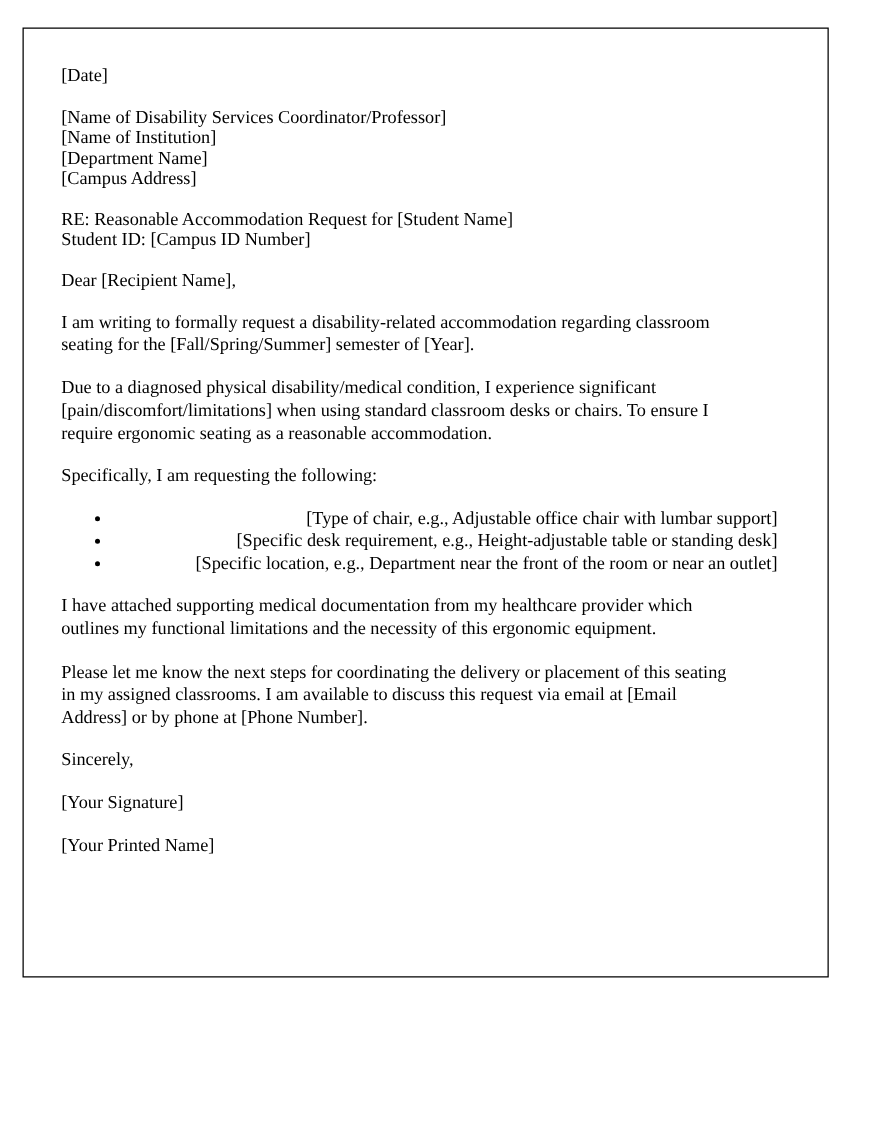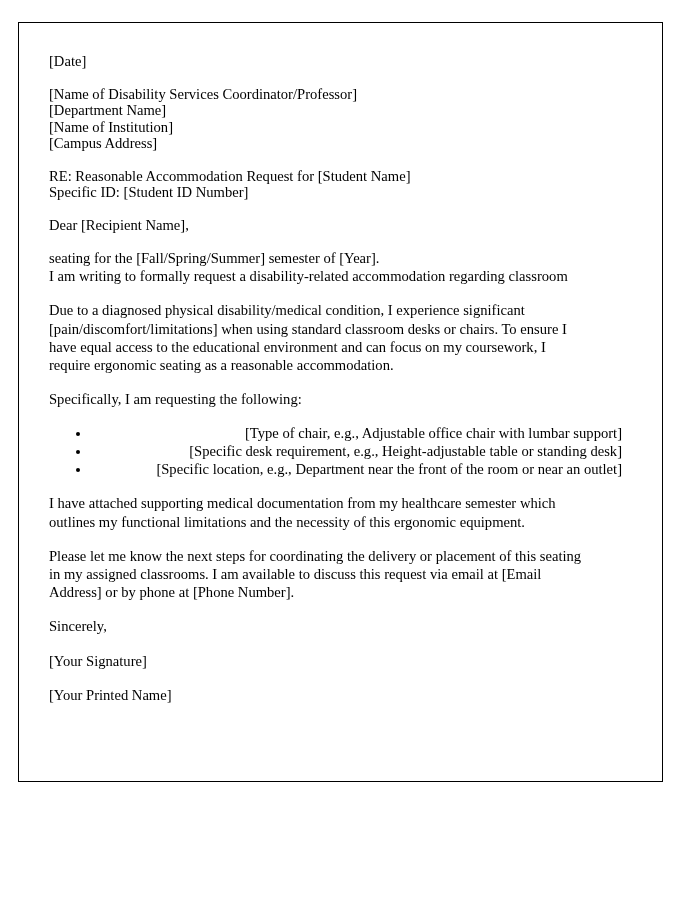--- a/index.html
+++ b/index.html
@@ -65,58 +65,57 @@
 <div class="page">
   <div class="letter-frame">
     <div class="letter-body">
 
       <div class="block">
         <span class="line">[Date]</span>
       </div>
 
       <div class="block">
         <span class="line">[Name of Disability Services Coordinator/Professor]</span>
+        <span class="line">[Name of Institution]</span>
         <span class="line">[Department Name]</span>
-        <span class="line">[Name of Institution]</span>
         <span class="line">[Campus Address]</span>
       </div>
 
       <div class="block">
         <span class="line">RE: Reasonable Accommodation Request for [Student Name]</span>
-        <span class="line">Specific ID: [Student ID Number]</span>
+        <span class="line">Student ID: [Campus ID Number]</span>
       </div>
 
       <div class="block">
         <span class="line">Dear [Recipient Name],</span>
       </div>
 
       <div class="para">
+        <span class="line">I am writing to formally request a disability-related accommodation regarding classroom</span>
         <span class="line">seating for the [Fall/Spring/Summer] semester of [Year].</span>
-        <span class="line">I am writing to formally request a disability-related accommodation regarding classroom</span>
       </div>
 
       <div class="para">
         <span class="line">Due to a diagnosed physical disability/medical condition, I experience significant</span>
         <span class="line">[pain/discomfort/limitations] when using standard classroom desks or chairs. To ensure I</span>
-        <span class="line">have equal access to the educational environment and can focus on my coursework, I</span>
         <span class="line">require ergonomic seating as a reasonable accommodation.</span>
       </div>
 
       <div class="para">
         <span class="line">Specifically, I am requesting the following:</span>
       </div>
 
       <ul class="req-list">
         <li>[Type of chair, e.g., Adjustable office chair with lumbar support]</li>
         <li>[Specific desk requirement, e.g., Height-adjustable table or standing desk]</li>
         <li>[Specific location, e.g., Department near the front of the room or near an outlet]</li>
       </ul>
 
       <div class="para">
-        <span class="line">I have attached supporting medical documentation from my healthcare semester which</span>
+        <span class="line">I have attached supporting medical documentation from my healthcare provider which</span>
         <span class="line">outlines my functional limitations and the necessity of this ergonomic equipment.</span>
       </div>
 
       <div class="para">
         <span class="line">Please let me know the next steps for coordinating the delivery or placement of this seating</span>
         <span class="line">in my assigned classrooms. I am available to discuss this request via email at [Email</span>
         <span class="line">Address] or by phone at [Phone Number].</span>
       </div>
 
 

